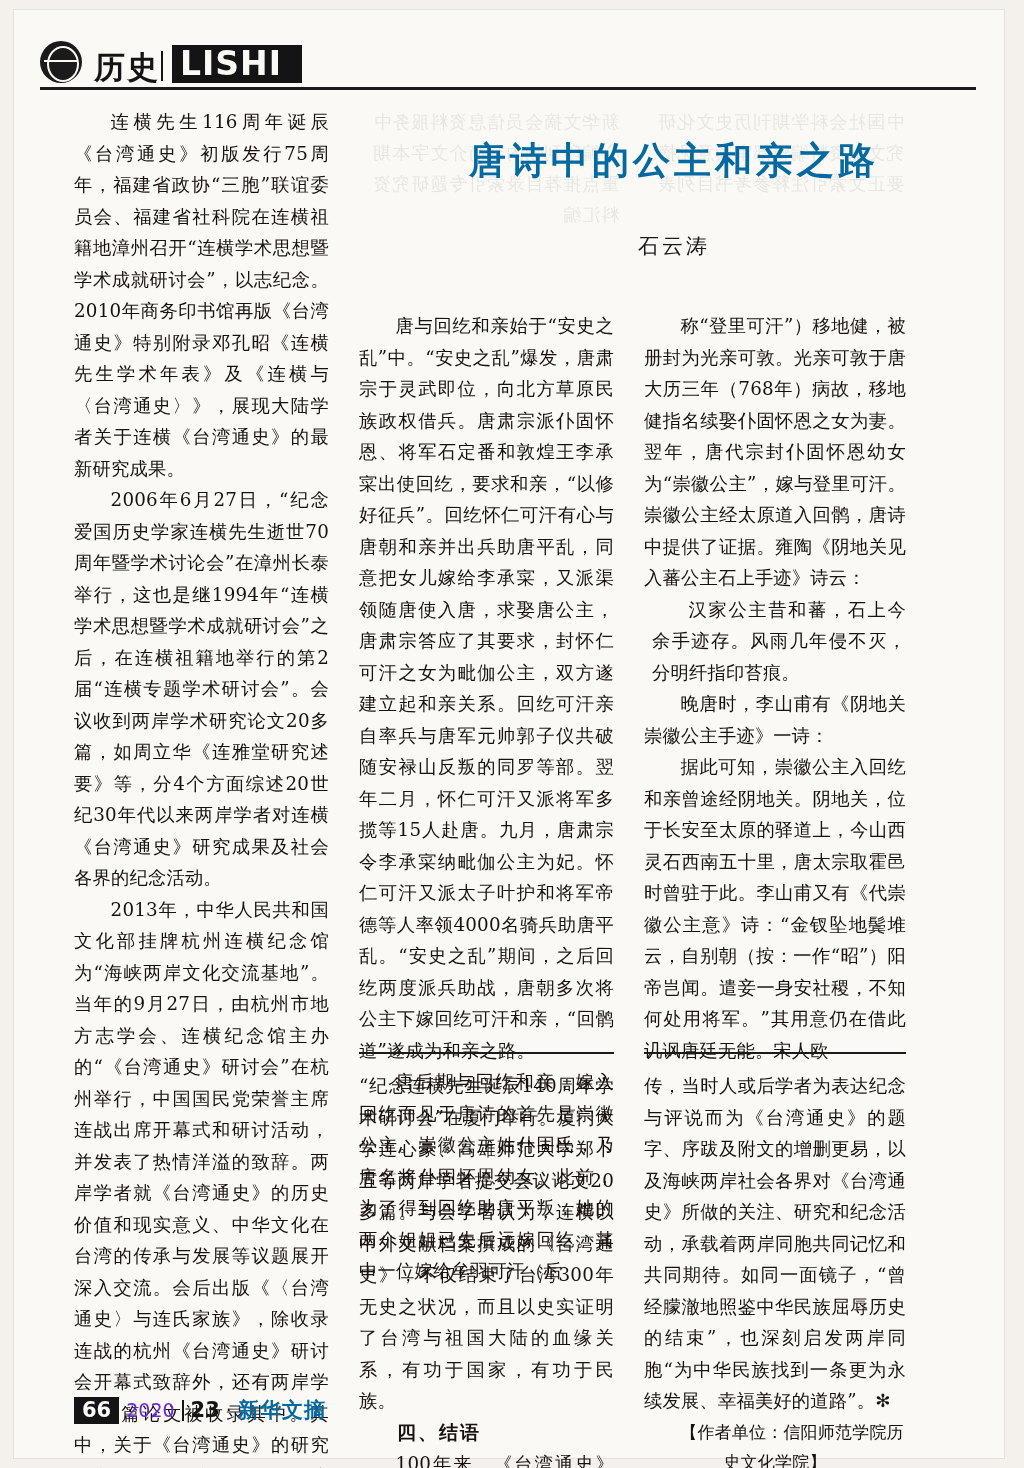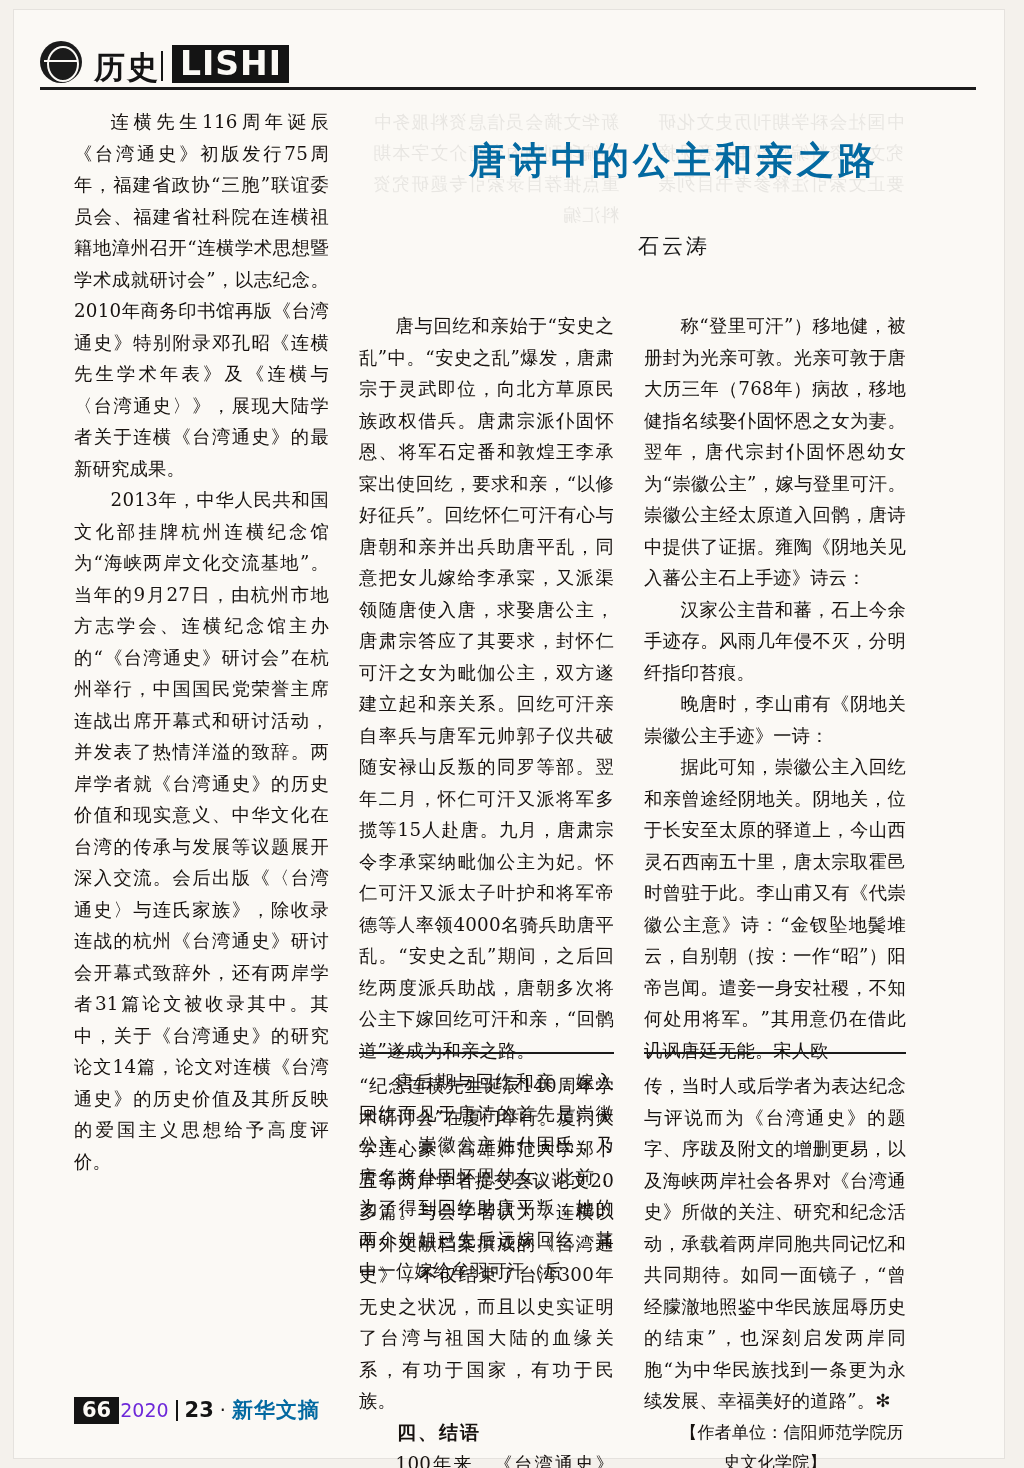--- a/index.html
+++ b/index.html
@@ -88,21 +88,21 @@
   }
   .mast-en {
     font-family: "DejaVu Sans", "Liberation Sans", sans-serif;
     font-weight: bold;
     font-size: 33px;
     letter-spacing: 1px;
     line-height: 1;
     color: #141414;
     background: #141414;
     color: #fbf9f5;
-    padding: 2px 7px 3px 8px;
+    padding: 2px 20px 3px 8px;
   }
 
   
   .title {
     position: absolute;
     left: 360px;
     top: 126px;
     width: 600px;
     text-align: center;
     font-family: "DejaVu Sans", "Liberation Sans", sans-serif;
@@ -128,21 +128,21 @@
     position: absolute;
     font-size: 18.3px;
     line-height: 31.5px;
     text-align: justify;
     text-justify: inter-ideograph;
     letter-spacing: 0.2px;
     color: #17120f;
   }
   .col p { margin: 0; text-indent: 2em; }
   .col p.noind { text-indent: 0; }
-  .col p.poem { text-indent: 2em; }
+  .col p.poem { text-indent: 2em; margin-left: 8px; }
 
   #col1 { left: 60px;  top: 96px;  width: 255px; }
   #col2a { left: 345px; top: 300px; width: 255px; }
   #col3a { left: 630px; top: 300px; width: 262px; }
 
   #col2b { left: 345px; top: 1060px; width: 255px; }
   #col3b { left: 630px; top: 1060px; width: 262px; }
 
   .rule {
     position: absolute;
@@ -175,21 +175,21 @@
     display: flex;
     align-items: center;
     font-family: "DejaVu Sans", "Liberation Sans", sans-serif;
   }
   .pg {
     background: #141414;
     color: #fbf9f5;
     font-weight: bold;
     font-size: 21px;
     padding: 1px 8px 2px 8px;
-    margin-right: 1px;
+    margin-right: 7px;
   }
   .yr { font-size: 19px; margin-right: 7px; color: #6d28d9; }
   .bar { width: 2px; height: 21px; background: #141414; margin-right: 7px; }
   .iss { font-size: 21px; font-weight: bold; margin-right: 6px; color: #141414; }
   .dot { font-size: 19px; margin-right: 6px; }
   .jrn { font-size: 21px; font-weight: bold; letter-spacing: 1px; color: #0369a1; }
 
   
   .ghost {
     position: absolute;
@@ -220,20 +220,21 @@
     </div>
     <div class="ghost" style="left:640px; top:96px; width:250px;">
       中国社会科学期刊历史文化研究文献资料编辑部审读意见摘要正文索引注释参考书目列表
     </div>
 
     <div class="title">唐诗中的公主和亲之路</div>
     <div class="byline">石云涛</div>
 
     <div class="col" id="col1">
       <p>连横先生116周年诞辰《台湾通史》初版发行75周年，福建省政协“三胞”联谊委员会、福建省社科院在连横祖籍地漳州召开“连横学术思想暨学术成就研讨会”，以志纪念。2010年商务印书馆再版《台湾通史》特别附录邓孔昭《连横先生学术年表》及《连横与〈台湾通史〉》，展现大陆学者关于连横《台湾通史》的最新研究成果。</p>
+      <p>2006年6月27日，“纪念爱国历史学家连横先生逝世70周年暨学术讨论会”在漳州长泰举行，这也是继1994年“连横学术思想暨学术成就研讨会”之后，在连横祖籍地举行的第2届“连横专题学术研讨会”。会议收到两岸学术研究论文20多篇，如周立华《连雅堂研究述要》等，分4个方面综述20世纪30年代以来两岸学者对连横《台湾通史》研究成果及社会各界的纪念活动。</p>
       <p>2013年，中华人民共和国文化部挂牌杭州连横纪念馆为“海峡两岸文化交流基地”。当年的9月27日，由杭州市地方志学会、连横纪念馆主办的“《台湾通史》研讨会”在杭州举行，中国国民党荣誉主席连战出席开幕式和研讨活动，并发表了热情洋溢的致辞。两岸学者就《台湾通史》的历史价值和现实意义、中华文化在台湾的传承与发展等议题展开深入交流。会后出版《〈台湾通史〉与连氏家族》，除收录连战的杭州《台湾通史》研讨会开幕式致辞外，还有两岸学者31篇论文被收录其中。其中，关于《台湾通史》的研究论文14篇，论文对连横《台湾通史》的历史价值及其所反映的爱国主义思想给予高度评价。</p>
 
     </div>
 
     <div class="col" id="col2a">
       <p>唐与回纥和亲始于“安史之乱”中。“安史之乱”爆发，唐肃宗于灵武即位，向北方草原民族政权借兵。唐肃宗派仆固怀恩、将军石定番和敦煌王李承寀出使回纥，要求和亲，“以修好征兵”。回纥怀仁可汗有心与唐朝和亲并出兵助唐平乱，同意把女儿嫁给李承寀，又派渠领随唐使入唐，求娶唐公主，唐肃宗答应了其要求，封怀仁可汗之女为毗伽公主，双方遂建立起和亲关系。回纥可汗亲自率兵与唐军元帅郭子仪共破随安禄山反叛的同罗等部。翌年二月，怀仁可汗又派将军多揽等15人赴唐。九月，唐肃宗令李承寀纳毗伽公主为妃。怀仁可汗又派太子叶护和将军帝德等人率领4000名骑兵助唐平乱。“安史之乱”期间，之后回纥两度派兵助战，唐朝多次将公主下嫁回纥可汗和亲，“回鹘道”遂成为和亲之路。</p>
       <p>唐后期与回纥和亲，嫁入回纥而见于唐诗的首先是崇徽公主。崇徽公主姓仆固氏，乃唐名将仆固怀恩幼女。此前，为了得到回纥助唐平叛，她的两个姐姐已先后远嫁回纥。其中一位嫁给牟羽可汗（后</p>
     </div>
 
     <div class="col" id="col3a">

